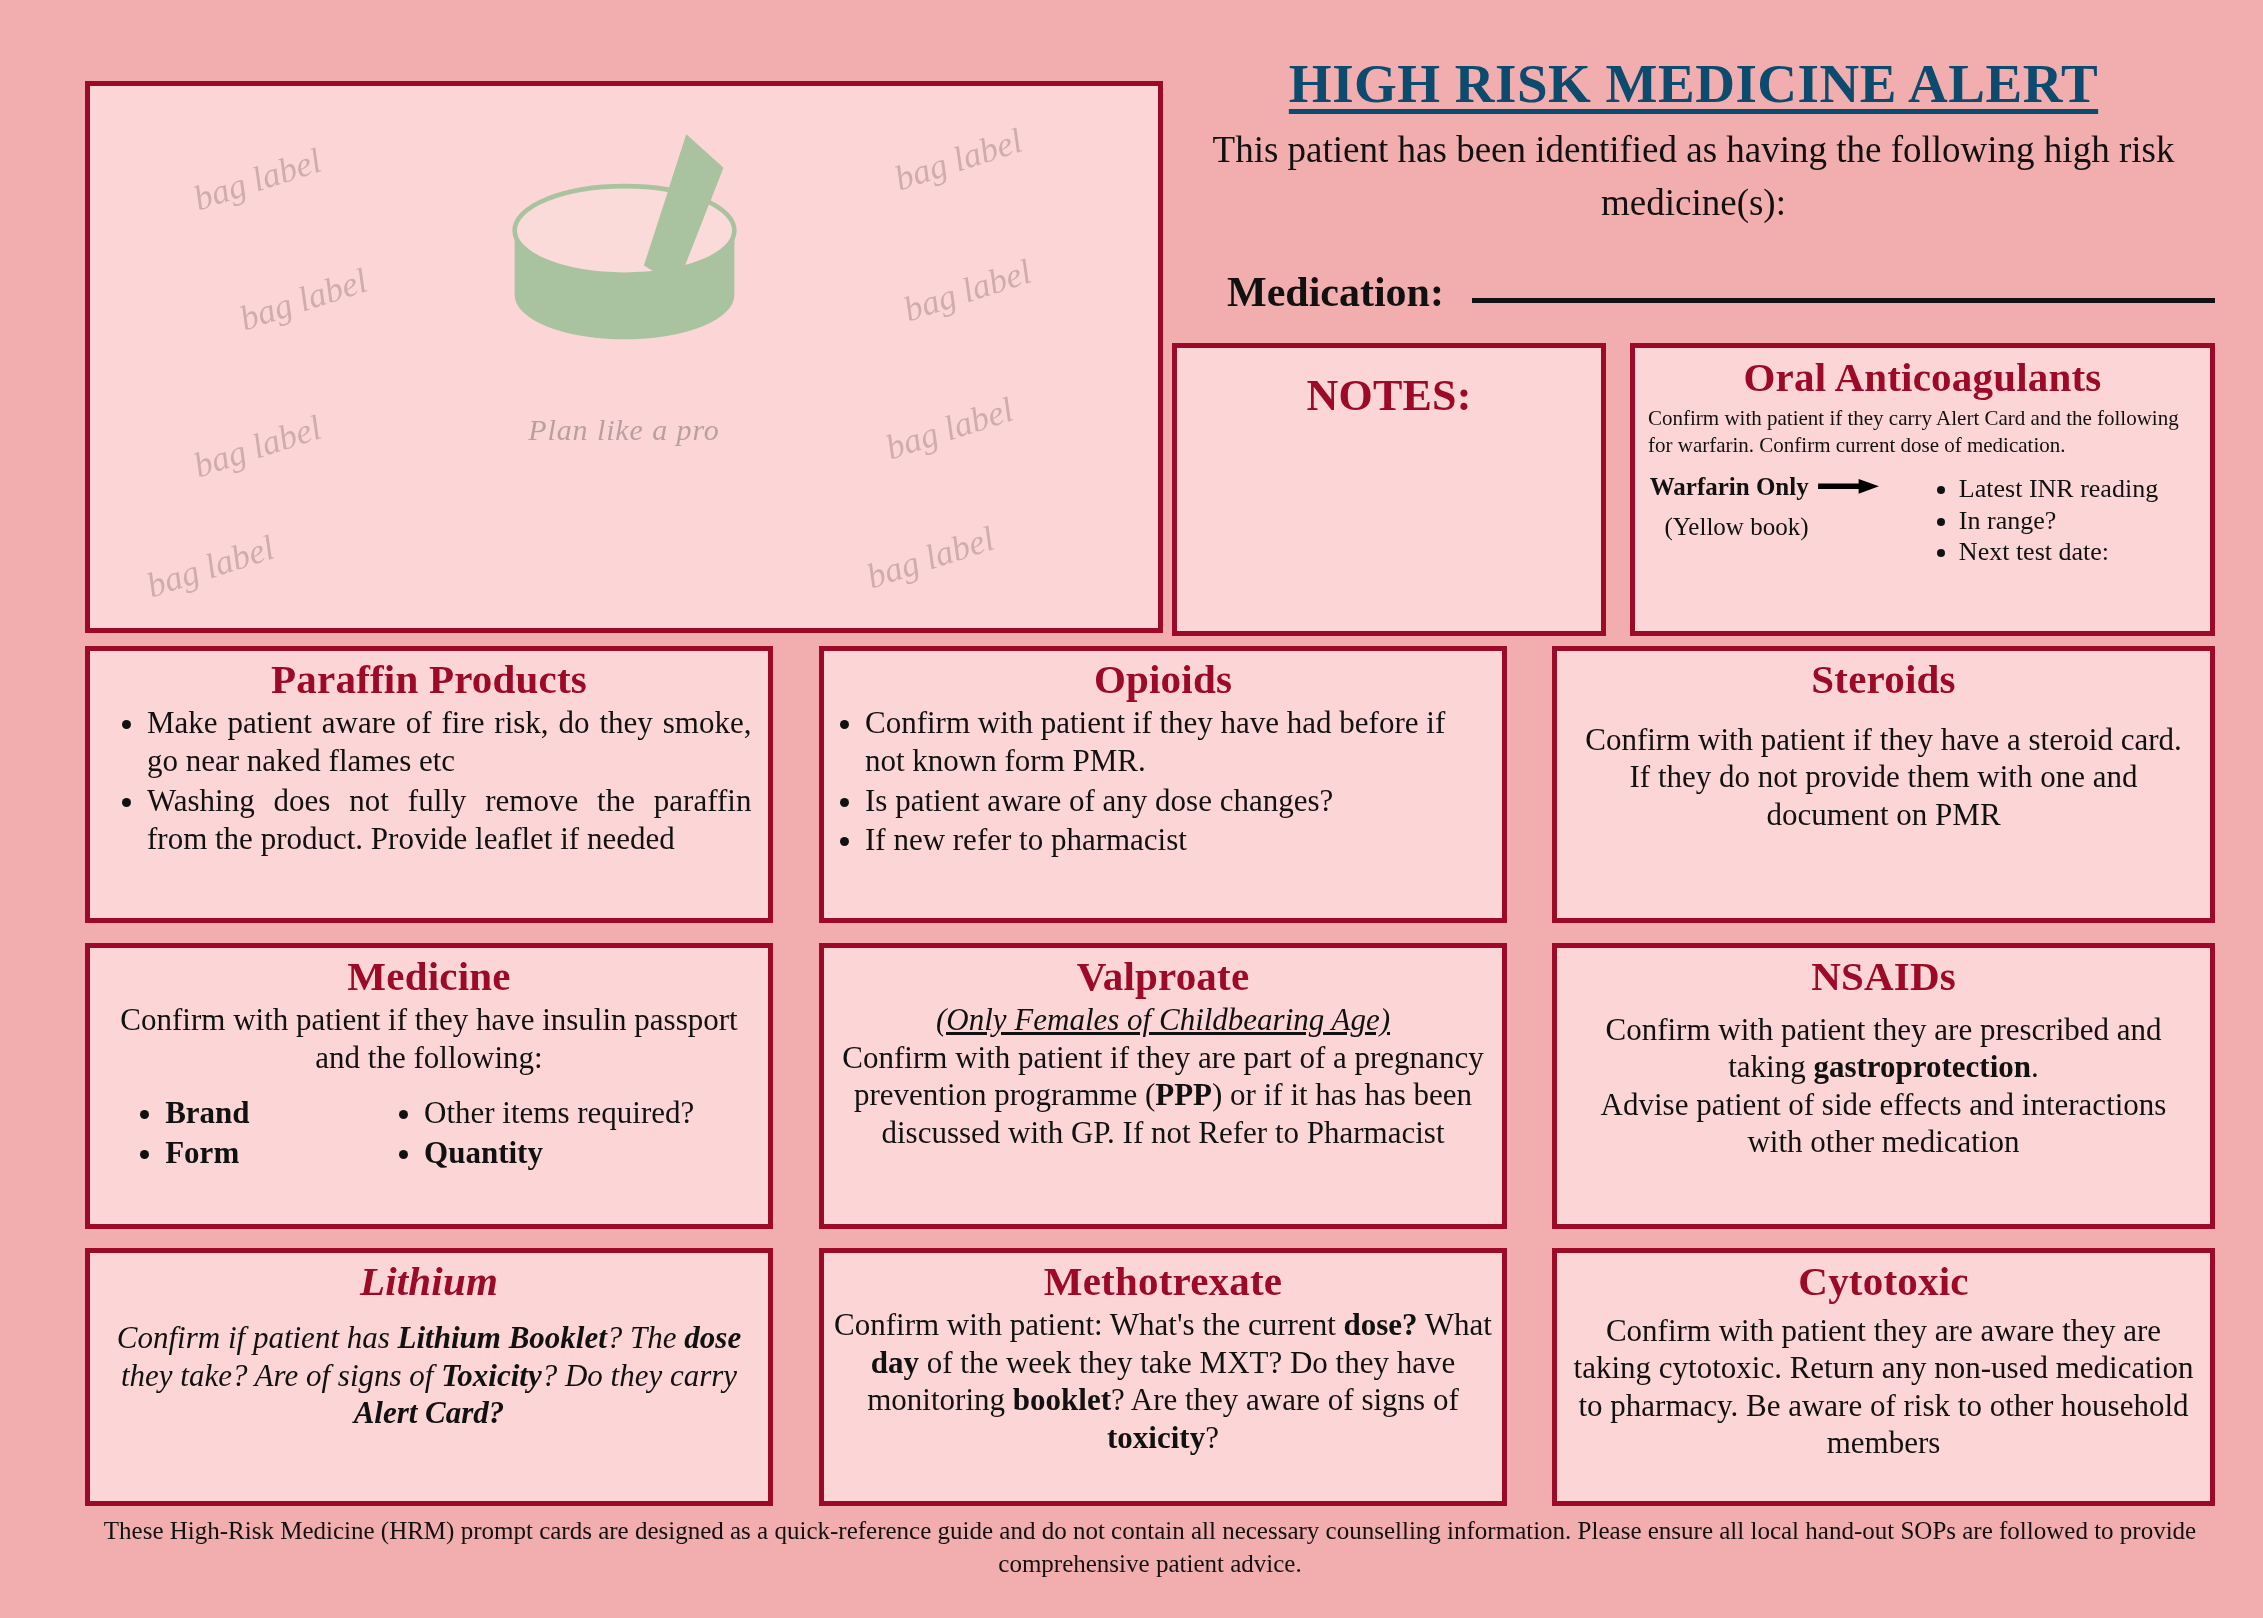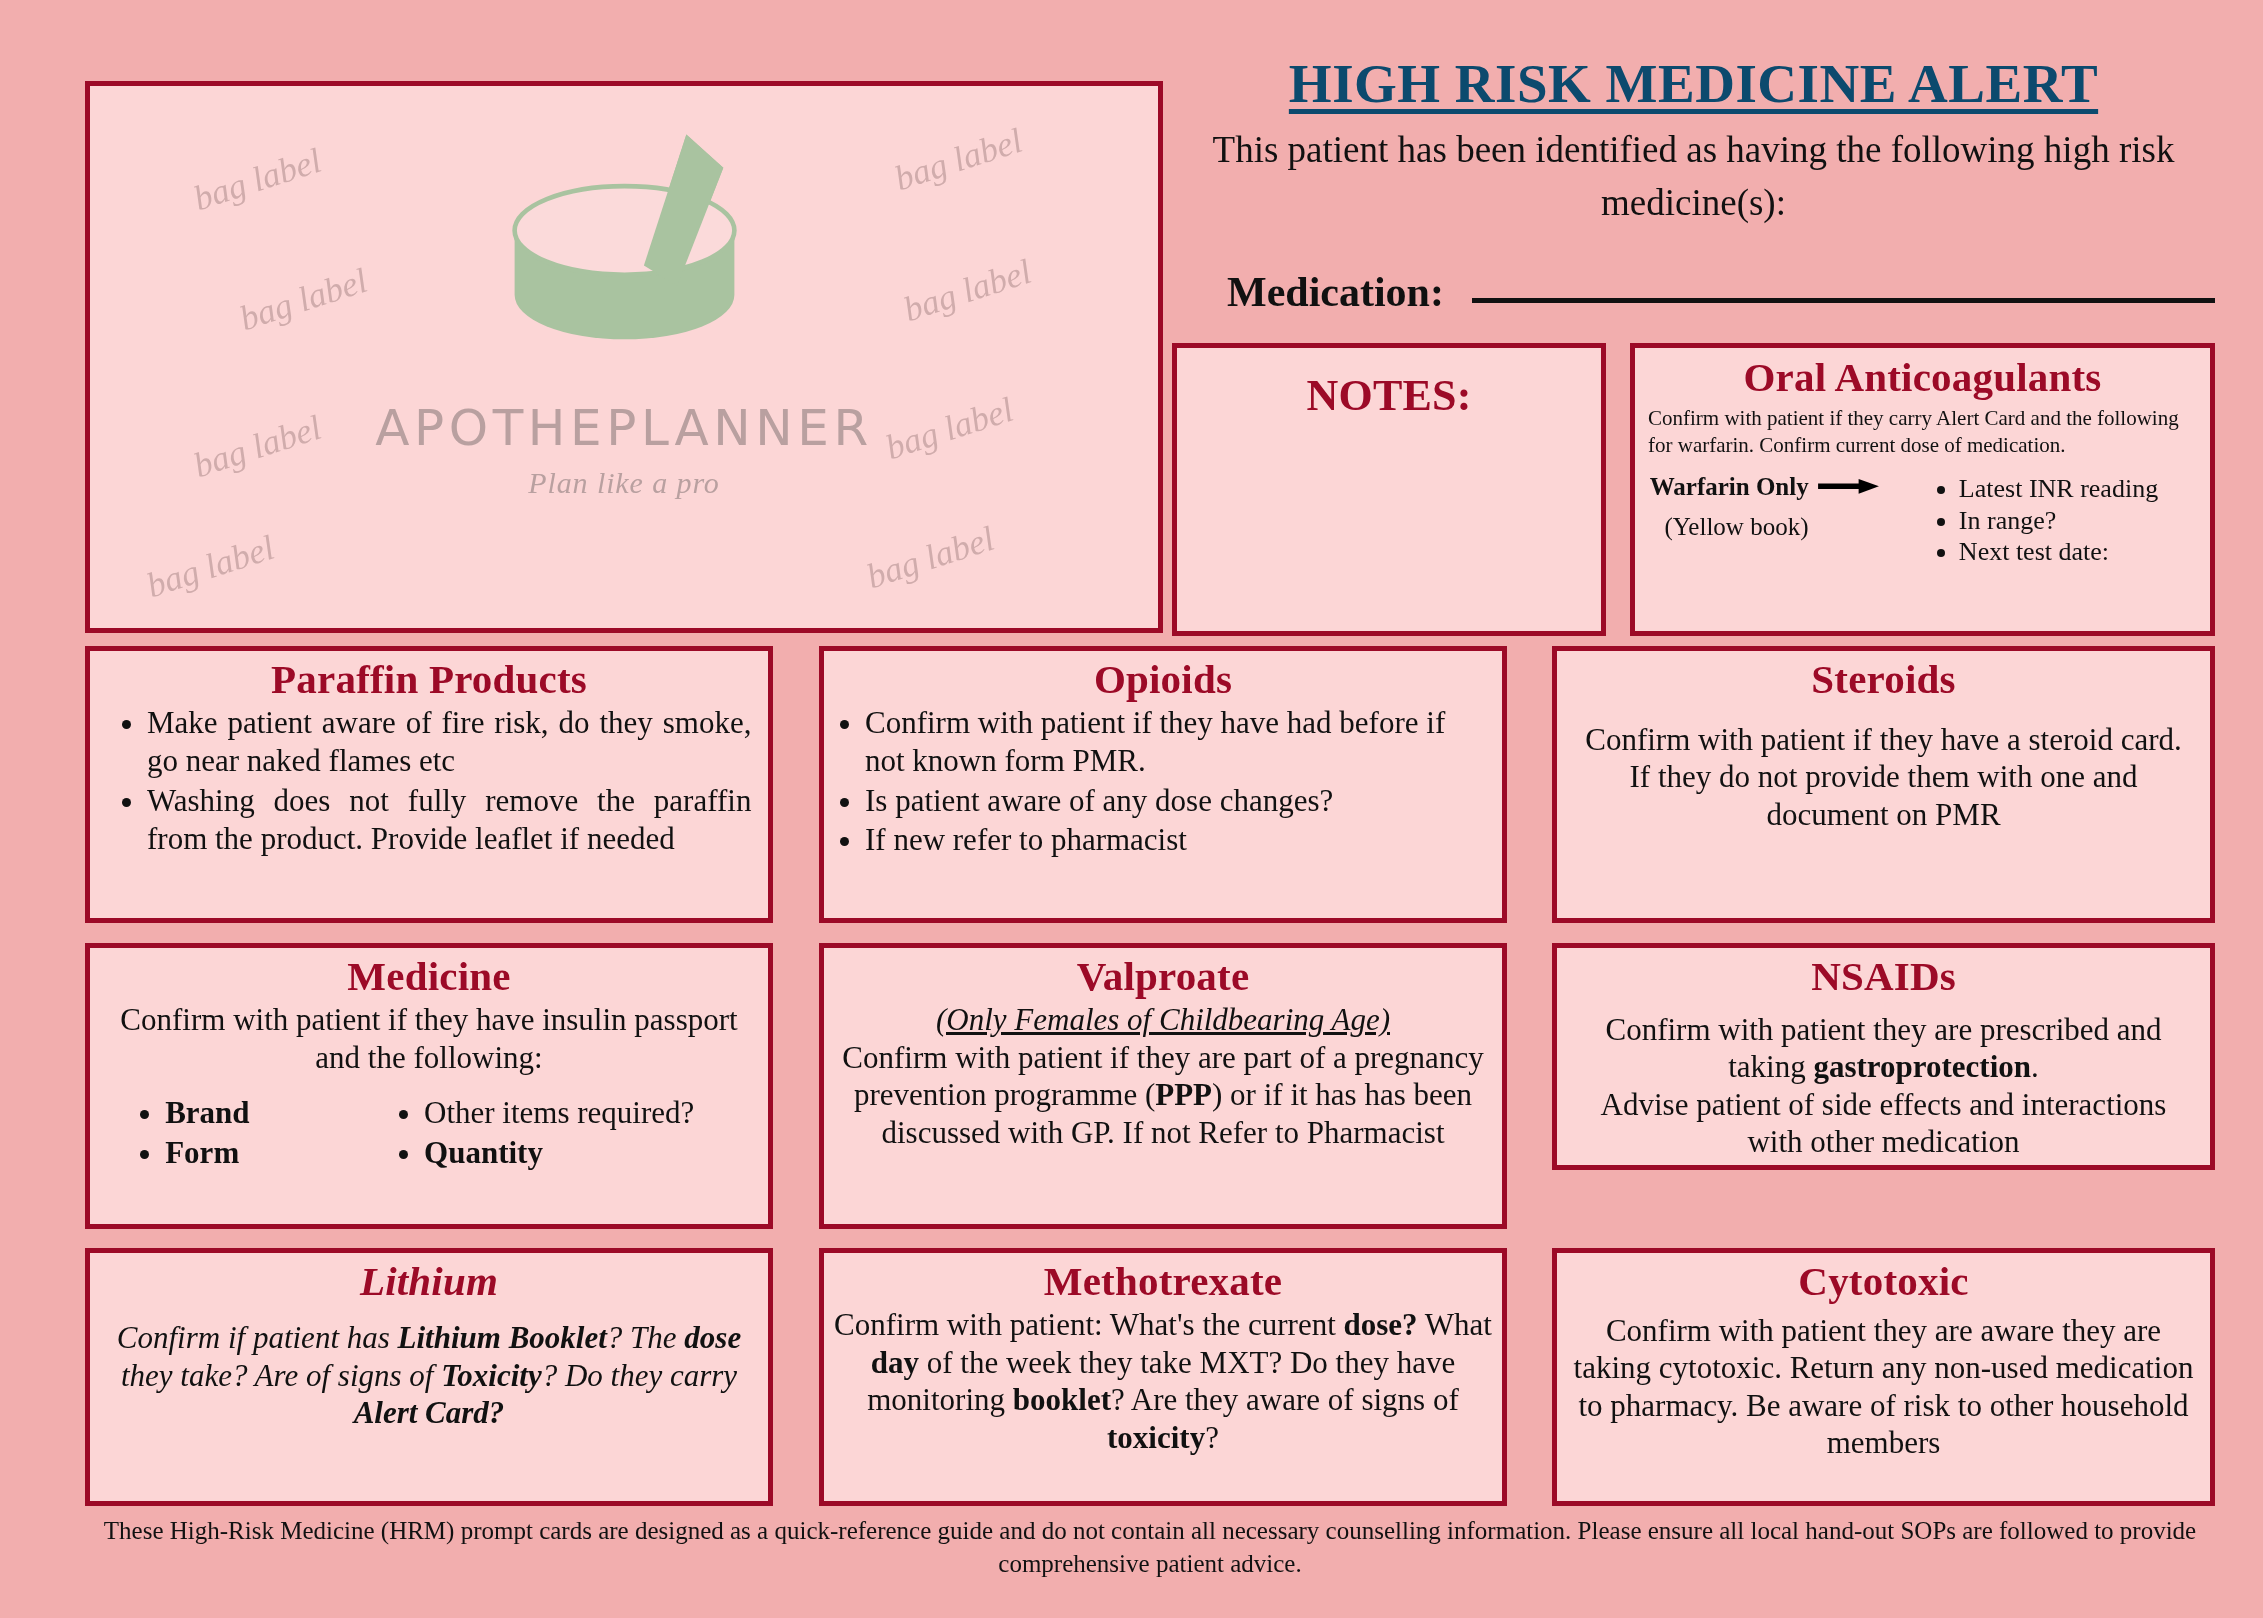--- a/index.html
+++ b/index.html
@@ -115,21 +115,21 @@
   #inr-list{
     list-style:disc;margin:0;padding:0 0 0 42px;
     font-size:26px;line-height:1.22;text-align:left;
   }
   #inr-list li{margin:0;}
   #paraffin-card{left:85px; top:646px; width:688px;height:277px;}
   #opioids-card {left:819px; top:646px; width:688px;height:277px;}
   #steroids-card{left:1552px;top:646px; width:663px;height:277px;}
   #insulin-card {left:85px; top:943px;width:688px;height:286px;}
   #valproate-card{left:819px;top:943px;width:688px;height:286px;}
-  #nsaids-card  {left:1552px;top:943px;width:663px;height:227px;}
+  #nsaids-card  {left:1552px;top:943px;width:663px;height:286px;}
   #lithium-card {left:85px; top:1248px;width:688px;height:258px;font-style:italic;}
   #methotrexate-card{left:819px;top:1248px;width:688px;height:258px;}
   #cytotoxic-card{left:1552px;top:1248px;width:663px;height:258px;}
 
   ul.bul{
     list-style:disc;margin:0;padding:0 16.6px 0 57px;
     font-size:31px;line-height:1.22;text-align:justify;
   }
   ul.bul.tight{padding-left:41px;text-align:left;}
   ul.bul li{margin:0 0 1.8px 0;}
@@ -172,21 +172,20 @@
       <svg class="logo-mark" viewBox="0 0 330 300">
 
         <path d="M232 8 L272 44 L222 172 L186 150 Z" fill="#A9C3A0"></path>
 
         <path d="M46 112 h238 v70 a119 48 0 0 1 -238 0 z" fill="#A9C3A0"></path>
 
         <ellipse cx="165" cy="112" rx="119" ry="48" fill="#FBDADA" stroke="#A9C3A0" stroke-width="5"></ellipse>
 
         <path d="M232 8 L272 44 L222 172 L186 150 Z" fill="#A9C3A0"></path>
       </svg>
-      <div class="logo-word">APOTHEPLANNER</div>
       <div class="logo-tag">Plan like a pro</div>
     </div>
   </div>
 
   <div id="alert-header">
     <div id="alert-title">HIGH RISK MEDICINE ALERT</div>
     <div id="alert-sub">This patient has been identified as having the following high  risk medicine(s):</div>
   </div>
 
   <div id="medication-row">

